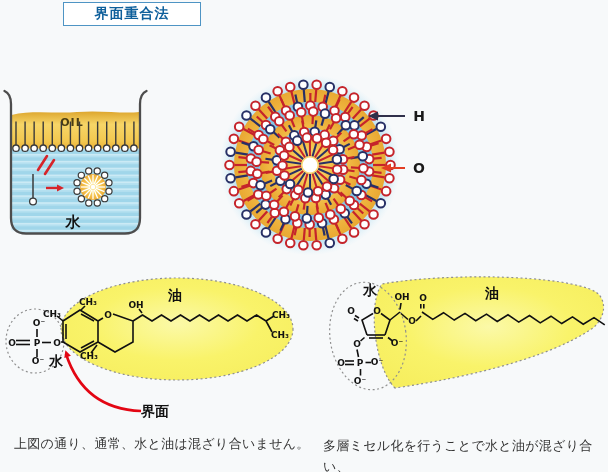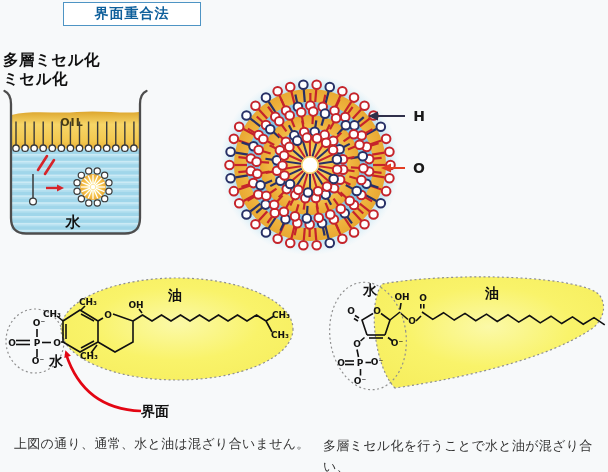--- a/index.html
+++ b/index.html
@@ -25,24 +25,20 @@
 </style>
 </head>
 <body>
 
 <div class="stage">
 
   <div class="title-box">
     <span>界面重合法</span>
   </div>
 
-  <div class="headings">
-    <div>多層ミセル化</div>
-    <div>ミセル化</div>
-  </div>
 
   <svg id="beaker-svg" width="150" height="152" viewBox="0 0 150 152">
     <defs>
       <linearGradient id="oilGrad" x1="0" y1="0" x2="0" y2="1">
         <stop offset="0" stop-color="#dda62e"></stop>
           <stop offset="0.35" stop-color="#f6d567"></stop>
         <stop offset="0.8" stop-color="#f3c84f"></stop>
           <stop offset="1" stop-color="#eab23a"></stop>
       </linearGradient>
       <radialGradient id="miniGold" cx="0.5" cy="0.5" r="0.5">

